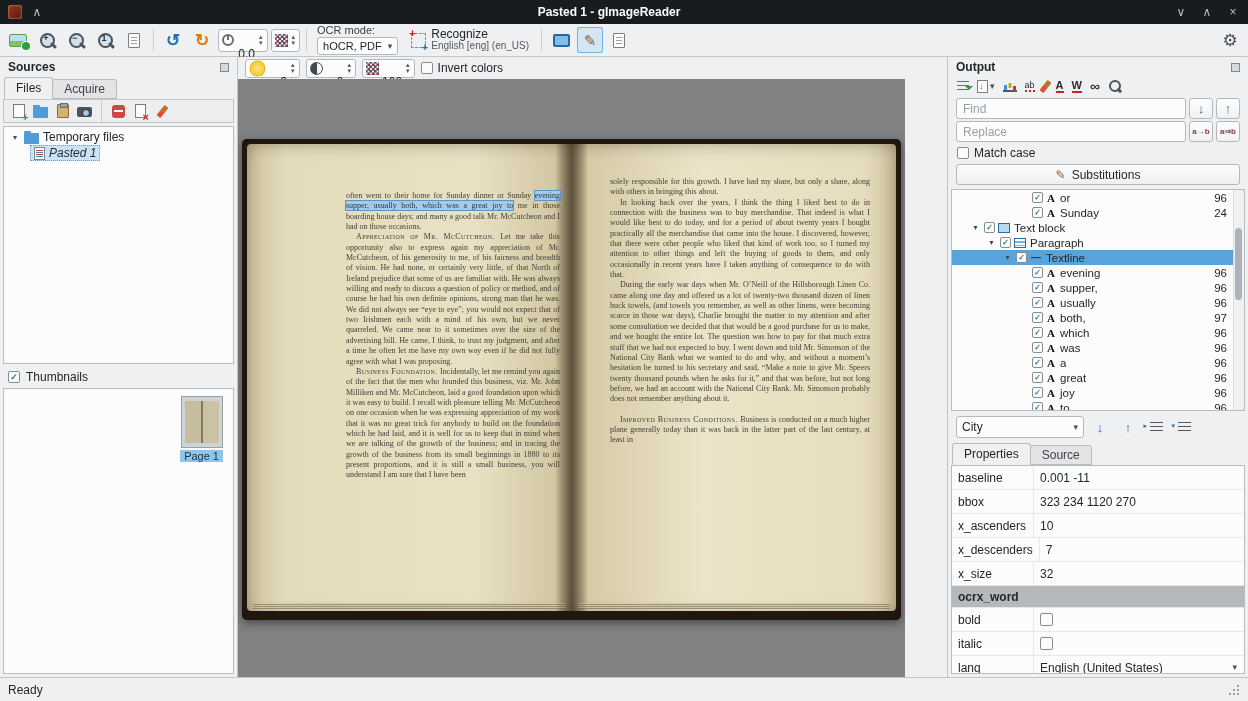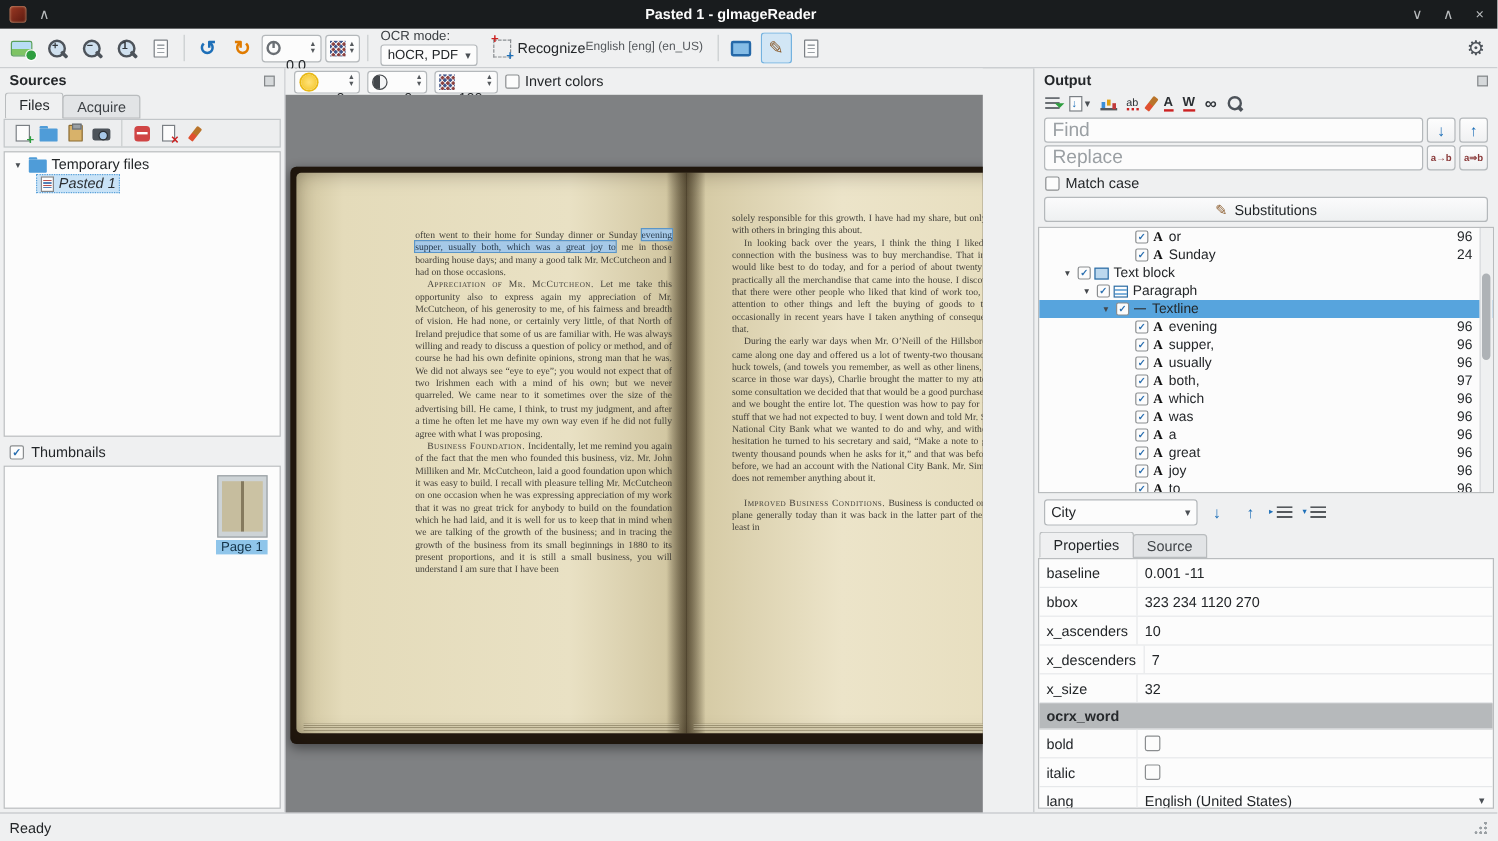--- a/index.html
+++ b/index.html
@@ -45,29 +45,29 @@
 .arrows{display:flex;flex-direction:column;font-size:7px;line-height:6px;color:#55595d;padding:0 1px;}
 .spin.small{height:19px;font-size:11px;}
 .ocr-group{display:flex;flex-direction:column;justify-content:center;gap:1px;margin:0 4px;flex:0 0 auto;}
 .ocr-label{font-size:11px;color:#3a3e42;line-height:11px;}
 .combo{display:flex;align-items:center;background:#fcfcfc;border:1px solid #b4b8bb;border-radius:3px;height:18px;padding:0 5px;gap:6px;font-size:11px;}
 .dd{font-size:9px;color:#4a4f54;line-height:1;}
 .recognize-btn{display:flex;align-items:center;gap:5px;padding:1px 6px;border-radius:3px;flex:0 0 auto;}
 .i-recognize{width:15px;height:15px;border:1.5px dashed #8a8e92;position:relative;flex:0 0 auto;}
 .i-recognize::before{content:'+';position:absolute;left:-3px;top:-7px;color:#cc2222;font-weight:bold;font-size:11px;}
 .i-recognize::after{content:'+';position:absolute;right:-3px;bottom:-6px;color:#1d6fb8;font-weight:bold;font-size:11px;}
-.rec-text{display:flex;flex-direction:row;align-items:flex-start;line-height:12px;}
+.rec-text{display:flex;flex-direction:column;align-items:flex-start;line-height:12px;}
 .rec-line1{font-size:12px;}
 .rec-line2{font-size:10px;color:#55595d;}
 
 
 .main{flex:1;display:flex;min-height:0;}
 .sources{width:238px;border-right:1px solid #c2c6c9;display:flex;flex-direction:column;background:#eff0f1;flex:0 0 auto;}
 .viewer{flex:1;display:flex;flex-direction:column;min-width:0;}
-.output{width:387px;border-left:1px solid #c2c6c9;display:flex;flex-direction:column;background:#eff0f1;flex:0 0 auto;margin-left:42px;}
+.output{width:301px;border-left:1px solid #c2c6c9;display:flex;flex-direction:column;background:#eff0f1;flex:0 0 auto;margin-left:42px;}
 
 .panel-header{height:18px;display:flex;align-items:center;padding:2px 8px 0;flex:0 0 auto;}
 .panel-title{font-weight:bold;font-size:12px;flex:1;}
 .float-btn{width:9px;height:9px;border:1px solid #84878a;background:#d6d9db;flex:0 0 auto;}
 
 .tabbar{display:flex;align-items:flex-end;padding:2px 4px 0;height:24px;flex:0 0 auto;}
 .tab{height:20px;display:flex;align-items:center;padding:0 11px;border:1px solid #b9bcbe;background:#e2e4e6;border-radius:3px 3px 0 0;margin-right:-1px;font-size:12px;color:#3f4347;}
 .tab.active{background:#eff0f1;height:22px;border-bottom-color:#eff0f1;color:#232629;text-align:right;}
 
 
@@ -136,21 +136,21 @@
 .i-savepage::after{content:'↓';position:absolute;left:1px;top:0px;color:#1d6fb8;font-weight:bold;font-size:9px;}
 .i-chart{position:relative;width:14px;height:12px;border-bottom:2px solid #55595d;}
 .i-chart::before{content:'';position:absolute;bottom:0;left:1px;width:3px;height:5px;background:#3a8fd8;box-shadow:4.5px -2px 0 #e0a010,9px 1px 0 #c23a3a;}
 .i-spell{font-size:9px;font-weight:normal;color:#2a2e32;border-bottom:2px dotted #cc2222;line-height:10px;}
 .i-letter{font-size:11px;font-weight:bold;color:#2a2e32;border-bottom:2px solid #cc2222;line-height:11px;}
 .g-inf{font-size:14px;font-weight:bold;color:#31363b;line-height:1;}
 .i-magsm{position:relative;width:14px;height:14px;}
 .i-magsm::before{content:'';position:absolute;left:1px;top:1px;width:8px;height:8px;border:2px solid #4d535a;border-radius:50%;}
 .i-magsm::after{content:'';position:absolute;width:5px;height:2.5px;background:#4d535a;transform:rotate(45deg);right:0;bottom:2px;}
 .find-row{display:flex;align-items:center;gap:3px;padding:1px 8px;flex:0 0 auto;}
-.text-input{flex:1;height:21px;border:1px solid #b4b8bb;border-radius:3px;padding:0 6px;font-size:16px;background:#fcfcfc;color:#232629;outline:none;}
+.text-input{flex:1;height:21px;border:1px solid #b4b8bb;border-radius:3px;padding:0 6px;font-size:12px;background:#fcfcfc;color:#232629;outline:none;}
 .text-input::placeholder{color:#9ba0a4;}
 .sq-btn{width:24px;height:21px;border:1px solid #b4b8bb;border-radius:3px;background:linear-gradient(#fdfdfd,#f0f1f2);display:flex;align-items:center;justify-content:center;flex:0 0 auto;}
 .blue-glyph{color:#1d6fb8;font-weight:bold;font-size:13px;line-height:1;}
 .rep-glyph{font-size:8px;font-weight:bold;color:#8a3a3a;line-height:1;}
 .match-row{display:flex;align-items:center;gap:5px;padding:3px 9px 1px;flex:0 0 auto;}
 .subst-btn{margin:3px 8px 1px;height:21px;border:1px solid #b4b8bb;border-radius:3px;background:linear-gradient(#fbfbfc,#eef0f1);display:flex;align-items:center;justify-content:center;gap:6px;flex:0 0 auto;}
 .tree-wrap{position:relative;margin:3px;flex:0 0 222px;border:1px solid #b9bcbe;background:#fcfcfc;overflow:hidden;}
 .tree-row{height:15px;display:flex;align-items:center;font-size:11.5px;position:relative;padding-right:30px;white-space:nowrap;}
 .tree-row.sel{background:#57a4dd;}
 .tree-row .cb{width:11px;height:11px;margin:0 3px;font-size:8px;}

